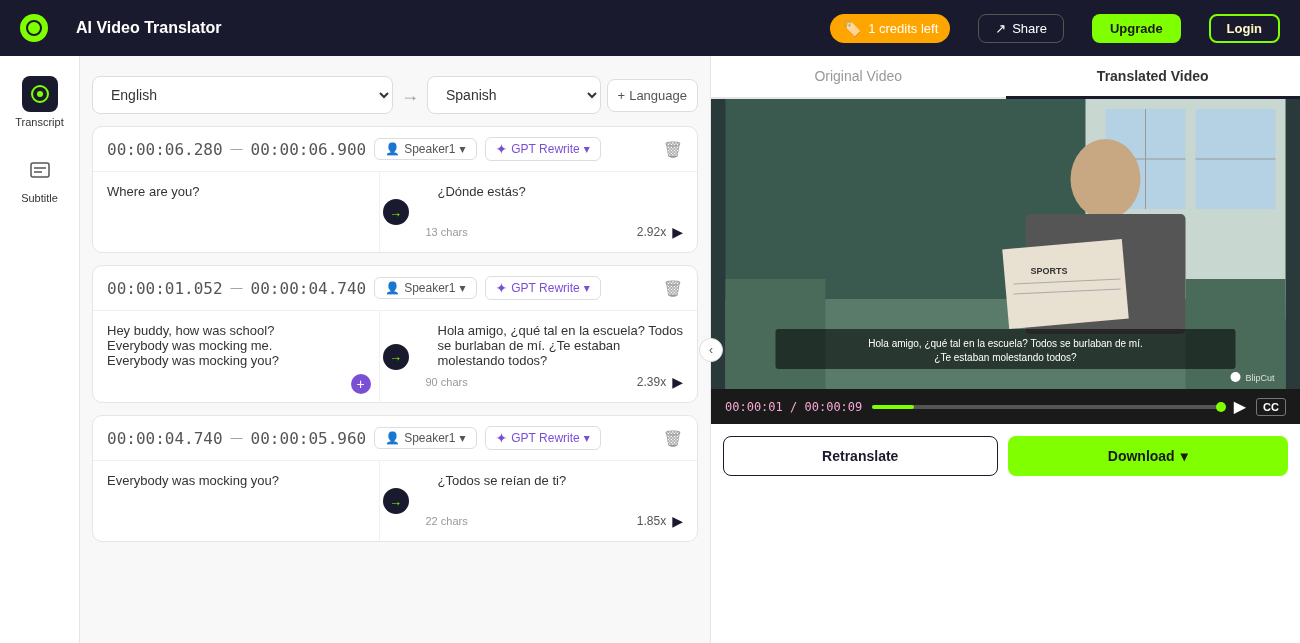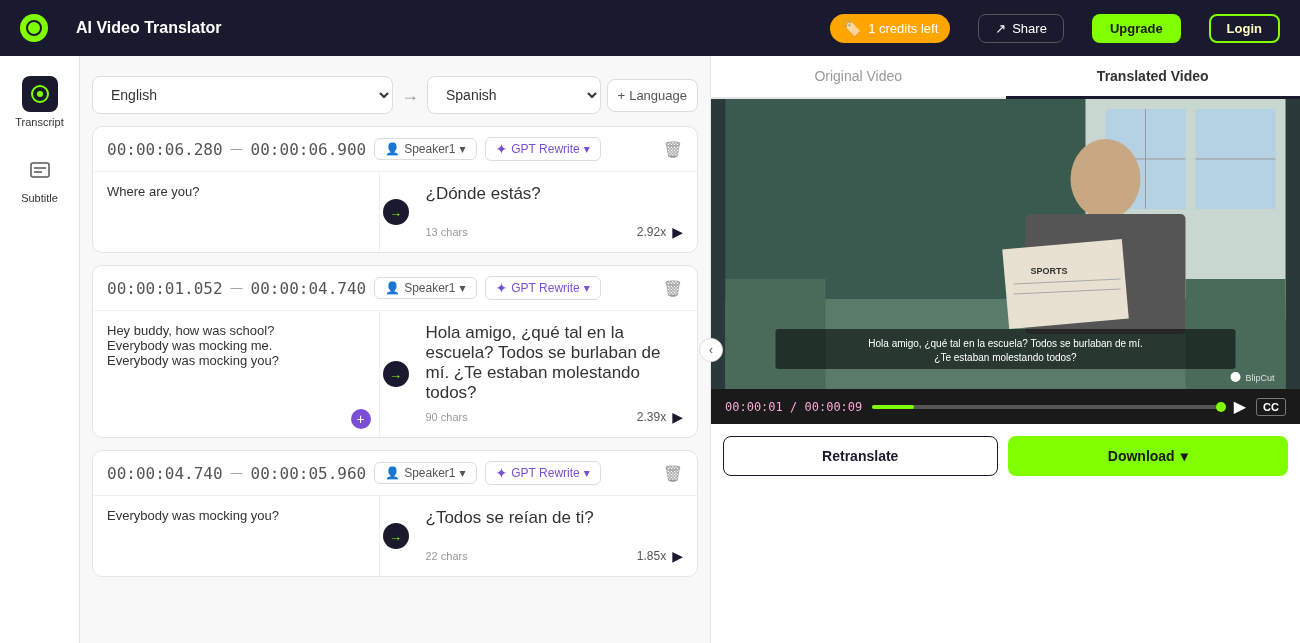--- a/index.html
+++ b/index.html
@@ -45,21 +45,21 @@
     .time-dash { color: #999; font-size: 12px; }
     .speaker-btn { display: flex; align-items: center; gap: 4px; padding: 3px 10px; border: 1px solid #ddd; border-radius: 6px; font-size: 12px; color: #555; cursor: pointer; background: white; }
     .gpt-btn { display: flex; align-items: center; gap: 4px; padding: 3px 10px; border: 1px solid #ddd; border-radius: 6px; font-size: 12px; color: #7b4fd4; cursor: pointer; background: white; }
     .gpt-icon { font-size: 14px; }
     .delete-btn { margin-left: auto; background: transparent; border: none; cursor: pointer; color: #999; font-size: 16px; }
     .card-body { display: flex; min-height: 80px; }
     .card-original { flex: 1; padding: 12px 14px; font-size: 13px; color: #333; border-right: 1px solid #f0f0f0; position: relative; }
     .translate-arrow-btn { width: 32px; background: transparent; border: none; display: flex; align-items: center; justify-content: center; cursor: pointer; flex-shrink: 0; }
     .translate-arrow { width: 26px; height: 26px; background: #1a1a2e; border-radius: 50%; display: flex; align-items: center; justify-content: center; color: #7fff00; font-size: 13px; }
     .card-translated { flex: 1; padding: 12px 14px; display: flex; flex-direction: column; gap: 6px; }
-    .translated-text { font-size: 17px; color: #333; flex: 1; }
+    .translated-text { font-size: 13px; color: #333; flex: 1; margin-left: 12px; }
     .card-footer { display: flex; align-items: center; justify-content: space-between; }
     .char-count { font-size: 11px; color: #999; }
     .speed-info { display: flex; align-items: center; gap: 6px; font-size: 12px; color: #555; }
     .play-btn { background: transparent; border: none; cursor: pointer; color: #1a1a2e; font-size: 14px; }
     .add-btn { position: absolute; bottom: 8px; right: 8px; width: 20px; height: 20px; background: #7b4fd4; border-radius: 50%; display: flex; align-items: center; justify-content: center; color: white; font-size: 14px; cursor: pointer; }
 
     
     .right-panel { width: 590px; background: white; border-left: 1px solid #e5e5e5; display: flex; flex-direction: column; flex-shrink: 0; }
     .video-tabs { display: flex; border-bottom: 2px solid #e5e5e5; flex-shrink: 0; }
     .video-tab { flex: 1; text-align: center; padding: 12px; font-size: 14px; color: #999; cursor: pointer; border-bottom: 3px solid transparent; margin-bottom: -2px; }

